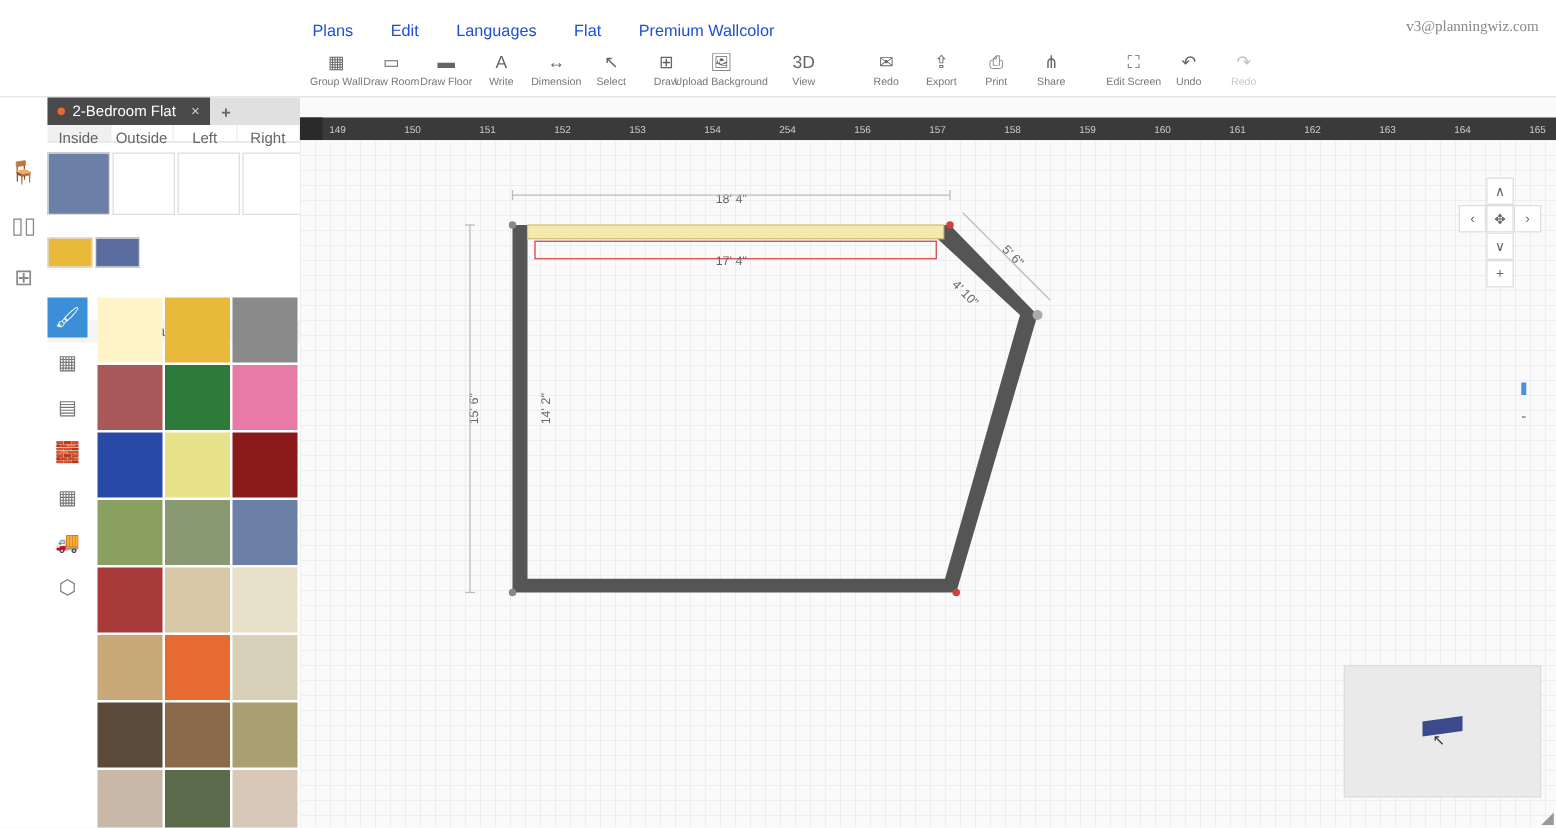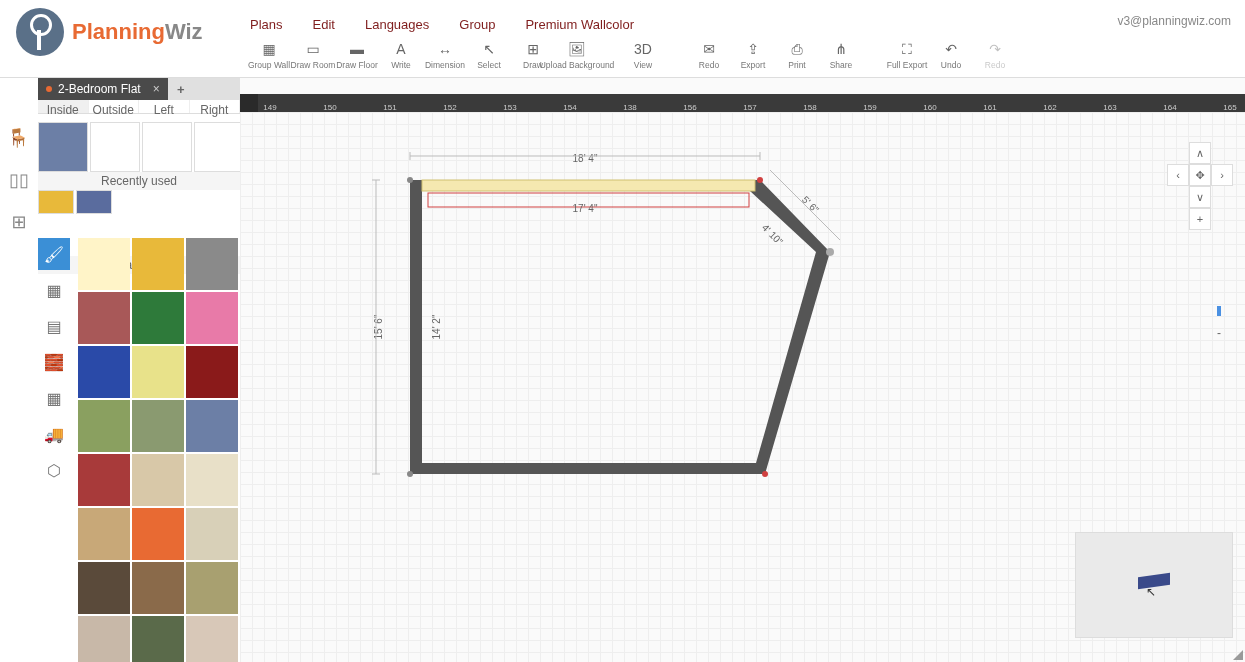--- a/index.html
+++ b/index.html
@@ -9,23 +9,23 @@
 .header { position: absolute; top: 0; left: 0; right: 0; height: 78px; background: #fff; border-bottom: 1px solid #ddd; }
 .logo { position: absolute; left: 16px; top: 8px; display: flex; align-items: center; gap: 8px; }
 .logo-icon { width: 48px; height: 48px; background: #5a7088; border-radius: 50%; position: relative; }
 .logo-icon::after { content: ""; position: absolute; left: 14px; top: 6px; width: 16px; height: 16px; border: 3px solid #fff; border-radius: 50%; }
 .logo-icon::before { content: ""; position: absolute; left: 21px; top: 22px; width: 4px; height: 20px; background: #fff; }
 .logo-text { font-size: 22px; font-weight: bold; }
 .logo-text .p1 { color: #e86a33; }
 .logo-text .p2 { color: #888; }
 
 .menu { position: absolute; left: 250px; top: 0; height: 36px; display: flex; gap: 30px; align-items: center; padding-top: 12px; }
-.menu-item { color: #7f1d1d; cursor: pointer; }
-
-.user { position: absolute; right: 14px; top: 14px; color: #888; font-size: 12px; }
+.menu-item { color: #1d4ed8; cursor: pointer; }
+
+.user { position: absolute; right: 14px; top: 14px; color: #888; font-size: 12px; font-family: Liberation Serif, serif; }
 
 .toolbar { position: absolute; left: 248px; top: 40px; display: flex; gap: 2px; }
 .tool { width: 42px; text-align: center; cursor: pointer; display: flex; flex-direction: column; align-items: center; gap: 2px; }
 .tool-ico { width: 18px; height: 18px; display: flex; align-items: center; justify-content: center; color: #666; font-size: 14px; }
 .tool-lbl { font-size: 8.5px; color: #777; white-space: nowrap; }
 .tool.disabled { opacity: 0.4; }
 .tool-gap { width: 20px; }
 
 
 .sidebar { position: absolute; left: 0; top: 78px; width: 240px; bottom: 0; background: #fff; }
@@ -54,21 +54,21 @@
 
 .tool-col { position: absolute; left: 38px; top: 160px; width: 36px; display: flex; flex-direction: column; gap: 4px; }
 .tool-col .tc { width: 32px; height: 32px; display: flex; align-items: center; justify-content: center; cursor: pointer; border: 1px solid transparent; font-size: 16px; color: #777; }
 .tool-col .tc.sel { background: #3b8fd6; color: #fff; }
 
 .color-grid { position: absolute; left: 78px; top: 160px; width: 160px; display: grid; grid-template-columns: repeat(3, 52px); grid-auto-rows: 52px; gap: 2px; }
 .color-grid .sw { cursor: pointer; }
 
 
 .canvas-area { position: absolute; left: 240px; top: 78px; right: 0; bottom: 0; background: #fafafa; }
-.ruler-h { position: absolute; top: 16px; left: 0; right: 0; height: 18px; background: #3a3a3a; display: flex; color: #ccc; font-size: 8px; align-items: flex-end; overflow: hidden; }
+.ruler-h { position: absolute; top: 16px; left: 0; right: 0; height: 18px; background: #3a3a3a; display: flex; color: #ccc; font-size: 8px; align-items: center; overflow: hidden; }
 .ruler-h span { flex: 0 0 60px; text-align: center; }
 .ruler-corner { position: absolute; top: 16px; left: 0; width: 18px; height: 18px; background: #2a2a2a; }
 .grid-bg { position: absolute; top: 34px; left: 0; right: 0; bottom: 0;
   background-image: linear-gradient(#eee 1px, transparent 1px), linear-gradient(90deg, #eee 1px, transparent 1px),
                     linear-gradient(#ddd 1px, transparent 1px), linear-gradient(90deg, #ddd 1px, transparent 1px);
   background-size: 12px 12px, 12px 12px, 60px 60px, 60px 60px;
 }
 
 .room-svg { position: absolute; top: 34px; left: 0; }
 
@@ -85,31 +85,25 @@
 .preview-3d .box { position: absolute; left: 62px; top: 42px; width: 32px; height: 12px; background: #3a4a8a; transform: skewY(-8deg); }
 .preview-3d .cursor { position: absolute; left: 70px; top: 52px; font-size: 12px; color: #333; }
 
 .dim { font-size: 10px; fill: #666; font-family: Arial; }
 .resize-tri { position: absolute; right: 2px; bottom: 2px; width: 0; height: 0; border-left: 10px solid transparent; border-bottom: 10px solid #999; }
 </style>
 </head>
 <body>
 
 <div class="header">
-  <div class="logo">
-    <div class="logo-icon"></div>
-    <div class="logo-text">
-      <span class="p1">Planning</span><span class="p2">Wiz</span>
-    </div>
-  </div>
   <div class="menu" id="main-menu">
       <div class="menu-item">Plans</div>
       <div class="menu-item">Edit</div>
       <div class="menu-item">Languages</div>
-      <div class="menu-item">Group</div>
+      <div class="menu-item">Flat</div>
       <div class="menu-item">Premium Wallcolor</div>
     </div>
   <div class="user">v3@planningwiz.com</div>
   <div class="toolbar" id="toolbar">
       <div class="tool">
         <div class="tool-ico">▦</div>
         <div class="tool-lbl">Group Wall</div>
       </div>
       <div class="tool">
         <div class="tool-ico">▭</div>
@@ -157,21 +151,21 @@
         <div class="tool-ico">⎙</div>
         <div class="tool-lbl">Print</div>
       </div>
       <div class="tool">
         <div class="tool-ico">⋔</div>
         <div class="tool-lbl">Share</div>
       </div>
       <div class="tool-gap"></div>
       <div class="tool">
         <div class="tool-ico">⛶</div>
-        <div class="tool-lbl">Full Export</div>
+        <div class="tool-lbl">Edit Screen</div>
       </div>
       <div class="tool">
         <div class="tool-ico">↶</div>
         <div class="tool-lbl">Undo</div>
       </div>
       <div class="tool disabled">
         <div class="tool-ico">↷</div>
         <div class="tool-lbl">Redo</div>
       </div>
     </div>
@@ -200,21 +194,20 @@
       <div class="pos-tab">Right</div>
     </div>
 
   <div class="swatch-row row-top" id="top-sw">
       <div class="swatch" style="background: rgb(108, 127, 166);"></div>
       <div class="swatch" style="background: rgb(255, 255, 255);"></div>
       <div class="swatch" style="background: rgb(255, 255, 255);"></div>
       <div class="swatch" style="background: rgb(255, 255, 255);"></div>
     </div>
 
-  <div class="section-title st-recent">Recently used</div>
   <div class="swatch-row row-recent" id="recent-sw">
       <div class="swatch" style="background: rgb(232, 185, 58);"></div>
       <div class="swatch" style="background: rgb(90, 108, 158);"></div>
     </div>
 
   <div class="section-title st-wall">Wallcolor</div>
 
   <div class="tool-col" id="tool-col">
       <div class="tc sel">🖌</div>
       <div class="tc">▦</div>
@@ -253,21 +246,21 @@
 </div>
 
 <div class="canvas-area">
   <div class="ruler-h" id="ruler-h">
       <span>149</span>
       <span>150</span>
       <span>151</span>
       <span>152</span>
       <span>153</span>
       <span>154</span>
-      <span>138</span>
+      <span>254</span>
       <span>156</span>
       <span>157</span>
       <span>158</span>
       <span>159</span>
       <span>160</span>
       <span>161</span>
       <span>162</span>
       <span>163</span>
       <span>164</span>
       <span>165</span>

